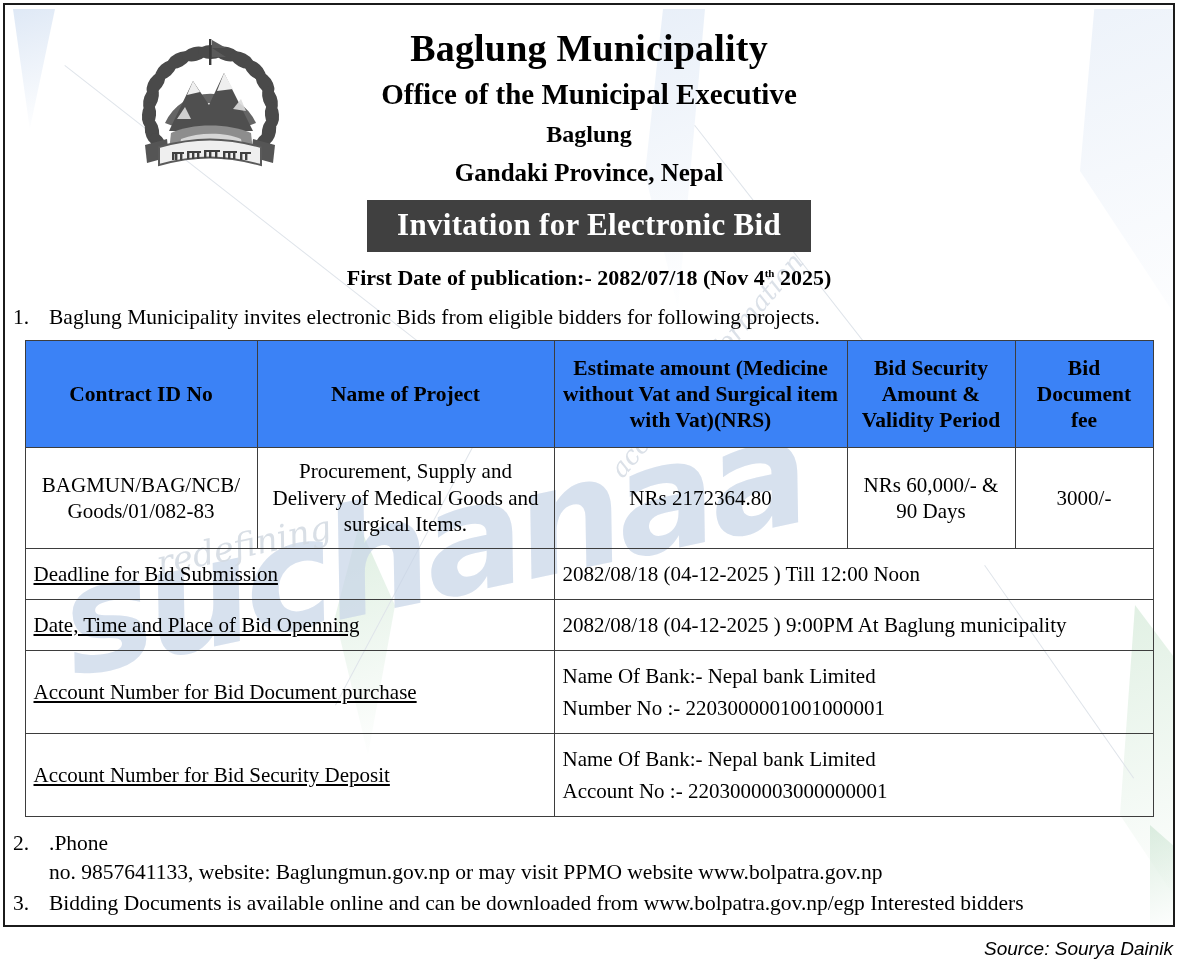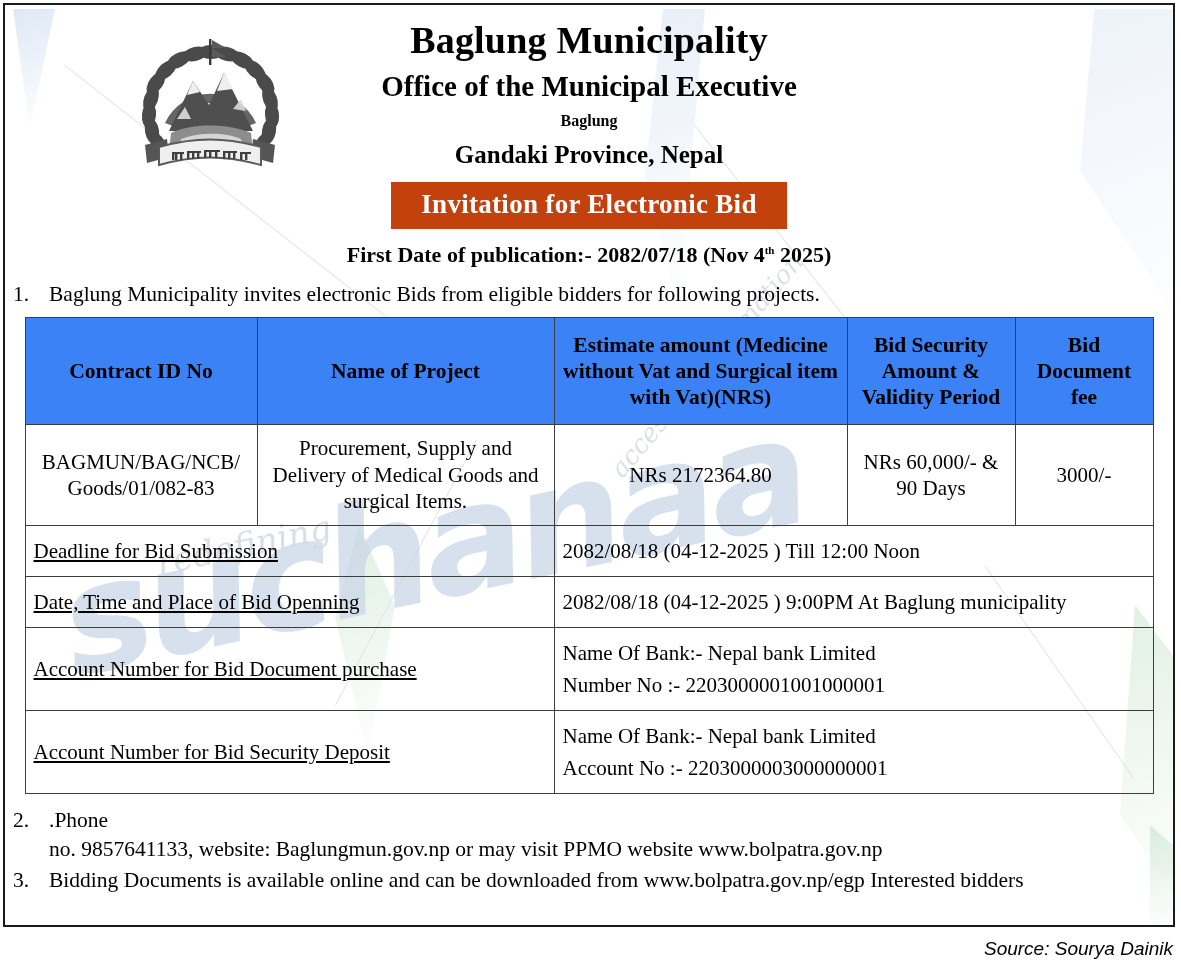--- a/index.html
+++ b/index.html
@@ -101,21 +101,21 @@
 
   
   .content {
     position: relative;
     z-index: 2;
   }
 
   
   .header-block {
     position: relative;
-    padding-top: 14px;
+    padding-top: 22px;
     text-align: center;
   }
   .emblem {
     position: absolute;
     left: 120px;
     top: 28px;
     width: 170px;
     height: 160px;
   }
   .org-title {
@@ -126,40 +126,40 @@
     letter-spacing: .2px;
   }
   .org-sub1 {
     font-size: 29px;
     font-weight: bold;
     line-height: 1.25;
     margin: 6px 0 0 0;
     text-align: center;
   }
   .org-sub2 {
-    font-size: 16px;
+    font-size: 24px;
     font-weight: bold;
     line-height: 1.25;
     margin: 7px 0 0 0;
   }
   .org-sub3 {
     font-size: 25px;
     font-weight: bold;
     line-height: 1.25;
     margin: 8px 0 0 0;
   }
   .banner-wrap {
     margin-top: 12px;
     text-align: center;
   }
   .banner {
     display: inline-block;
-    background: #c2410c;
+    background: #404040;
     color: #ffffff;
-    font-size: 27px;
+    font-size: 31px;
     font-weight: bold;
     padding: 7px 30px 9px 30px;
     letter-spacing: .3px;
   }
   .pub-date {
     margin-top: 13px;
     font-size: 22px;
     font-weight: bold;
     text-align: center;
   }

